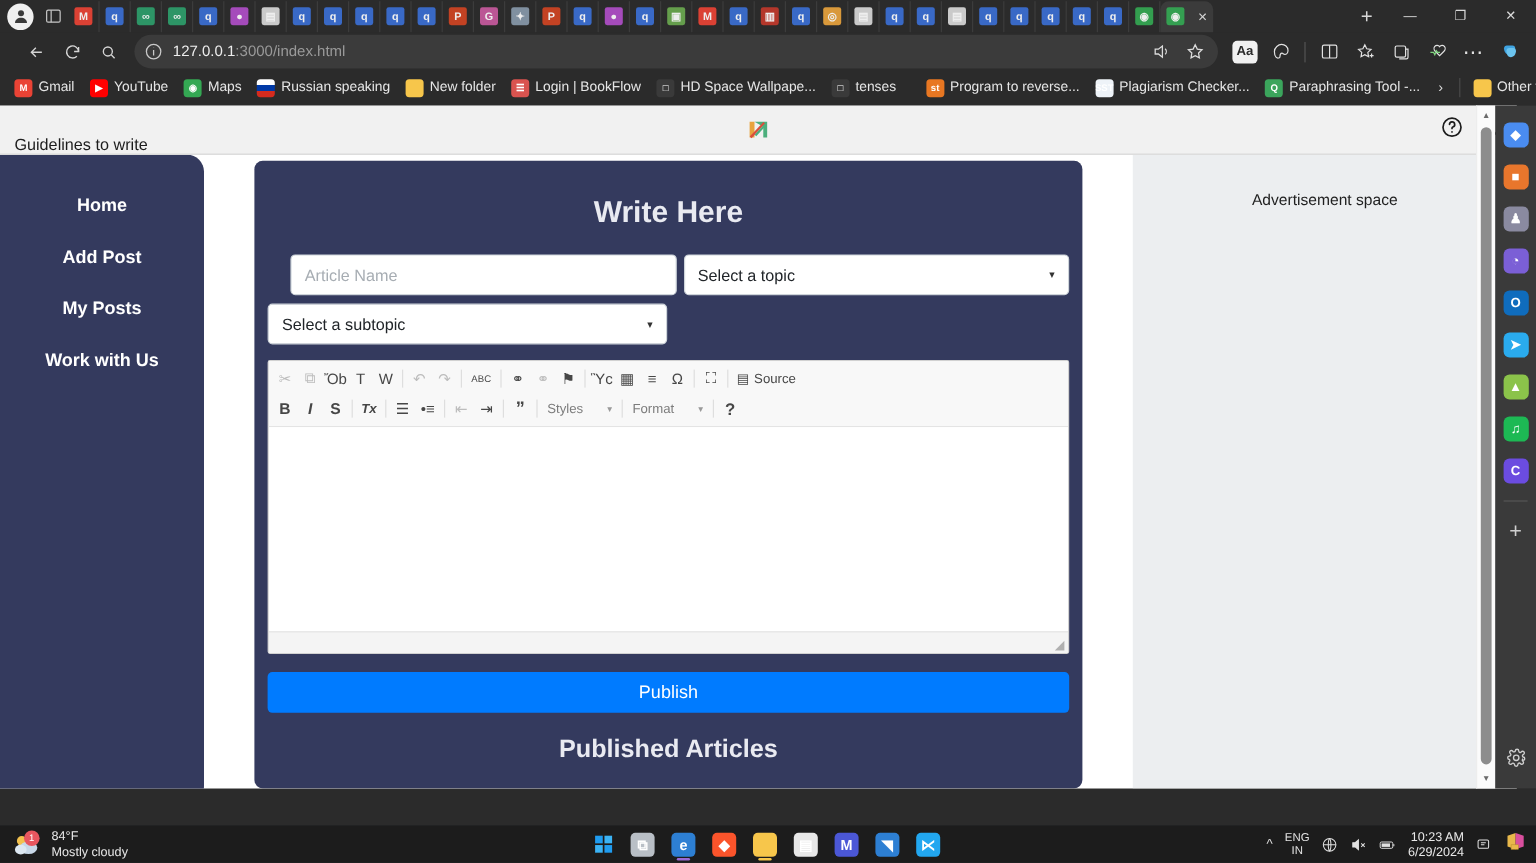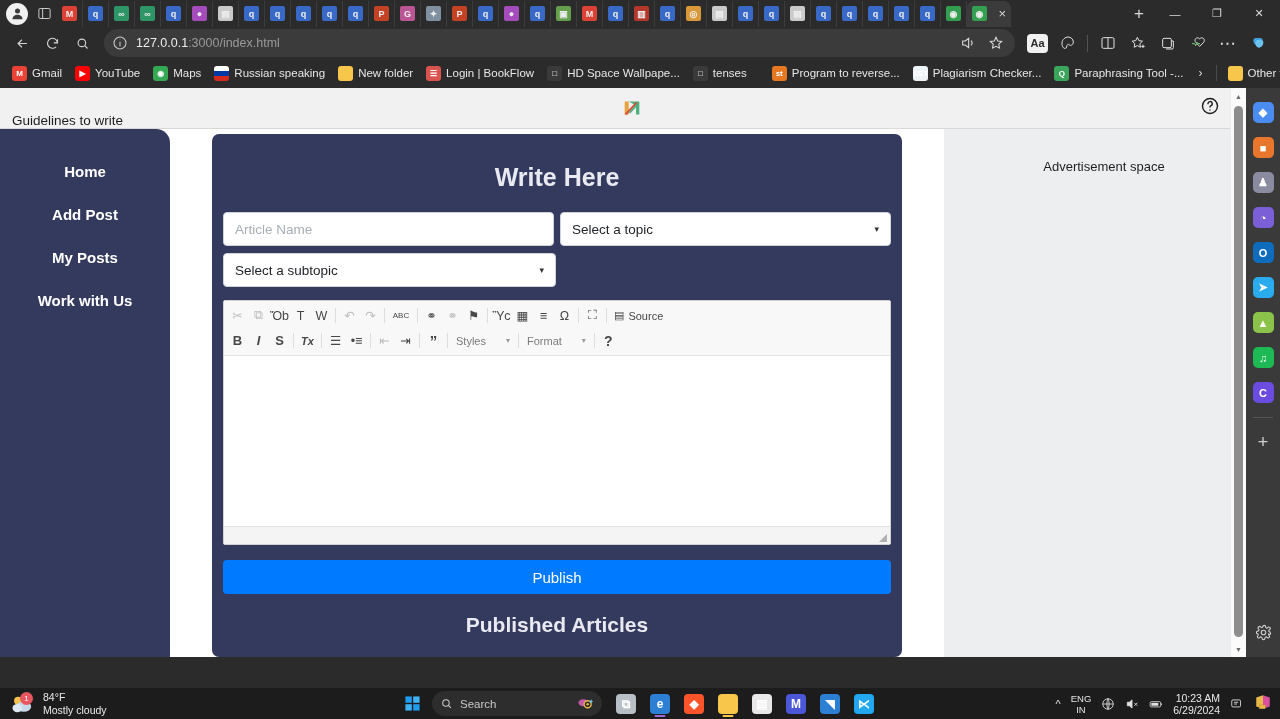--- a/index.html
+++ b/index.html
@@ -46,21 +46,21 @@
   .tab-close { color: #d6d6d6; font-size: 13px; line-height: 1; }
   .newtab { color: #d8d8d8; font-size: 17px; width: 30px; text-align: center; flex: 0 0 auto; }
   .winctrl { display: flex; flex: 0 0 auto; height: 27px; }
   .winctrl div {
     width: 42px; height: 27px; display: flex; align-items: center; justify-content: center;
     color: #dadada; font-size: 11px;
   }
 
   
   .navbar {
-    position: absolute; top: 27px; left: 0; right: 0; height: 32px;
+    position: absolute; top: 27px; left: 8px; right: 0; height: 32px;
     display: flex; align-items: center; padding: 0 8px; gap: 2px;
   }
   .nav-btn {
     width: 28px; height: 28px; border-radius: 14px;
     display: flex; align-items: center; justify-content: center;
     color: #d5d5d5; flex: 0 0 auto;
   }
   .nav-btn svg { width: 15px; height: 15px; }
   .omnibox {
     flex: 1 1 auto; height: 28px; background: #3b3b3b; border-radius: 14px;
@@ -162,20 +162,21 @@
     padding: 14px 11px 0 11px;
   }
   .card h1 {
     color: #e9eaf1; font-size: 25px; text-align: center; margin: 15px 0 20px 0; font-weight: bold;
   }
   .form-row { display: flex; gap: 6px; margin-bottom: 7px; }
   .inp {
     height: 34px; background: #fff; border: 1px solid #ced4da; border-radius: 4px;
     padding: 0 11px; font-size: 13.5px; color: #6c757d; display: flex; align-items: center;
     font-family: "Liberation Sans", sans-serif;
+    margin-left: 19px;
   }
   .inp.name { width: 332px; color: #a7adb3; }
   .sel {
     height: 34px; background: #fff; border: 1px solid #ced4da; border-radius: 4px;
     padding: 0 11px; font-size: 13.5px; color: #212529; display: flex; align-items: center;
     justify-content: space-between;
   }
   .sel.topic { width: 332px; }
   .sel.subtopic { width: 333px; margin-bottom: 13px; }
   .caret { font-size: 9px; color: #333; }
@@ -702,35 +703,20 @@
 
   <div class="tb-center">
     <div class="tb-start">
       <svg viewBox="0 0 24 24" width="17" height="17">
         <rect x="2" y="2" width="9" height="9" fill="#1f9cf0"></rect>
           <rect x="13" y="2" width="9" height="9" fill="#3bb3f5"></rect>
         <rect x="2" y="13" width="9" height="9" fill="#3bb3f5"></rect>
           <rect x="13" y="13" width="9" height="9" fill="#1f9cf0"></rect>
       </svg>
     </div>
-    <div class="tb-search">
-      <svg viewBox="0 0 24 24" width="13" height="13" fill="none" stroke="#c9c9c9" stroke-width="2">
-          <circle cx="11" cy="11" r="6"></circle>
-          <path d="M20 20l-4.5-4.5"></path>
-        </svg>
-      <span>Search</span>
-      <span style="margin-left:auto;display:flex;align-items:center">
-        <svg viewBox="0 0 24 24" width="17" height="17">
-            <ellipse cx="9" cy="11" rx="7" ry="5" fill="#c558a8"></ellipse>
-            <circle cx="15" cy="13" r="5" fill="#2b2b2b" stroke="#e8b84b" stroke-width="2"></circle>
-            <circle cx="15" cy="13" r="1.8" fill="#e8b84b"></circle>
-            <path d="M20 6l1 2 2 1-2 1-1 2-1-2-2-1 2-1z" fill="#6ec8f5"></path>
-          </svg>
-      </span>
-    </div>
     <div id="taskbar-apps" style="display:flex;align-items:center">
         <div class="tb-app">
           <div style="width: 20px; height: 20px; border-radius: 4px; display: flex; align-items: center; justify-content: center; font-size: 12px; font-weight: bold; color: rgb(255, 255, 255); background: rgb(185, 191, 198);">⧉</div>
         </div>
         <div class="tb-app">
           <div style="width: 20px; height: 20px; border-radius: 4px; display: flex; align-items: center; justify-content: center; font-size: 12px; font-weight: bold; color: rgb(255, 255, 255); background: rgb(45, 127, 211);">e</div>
           <div class="ind" style="background: rgb(155, 106, 214);"></div>
         </div>
         <div class="tb-app">
           <div style="width: 20px; height: 20px; border-radius: 4px; display: flex; align-items: center; justify-content: center; font-size: 12px; font-weight: bold; color: rgb(255, 255, 255); background: rgb(251, 84, 43);">◆</div>

